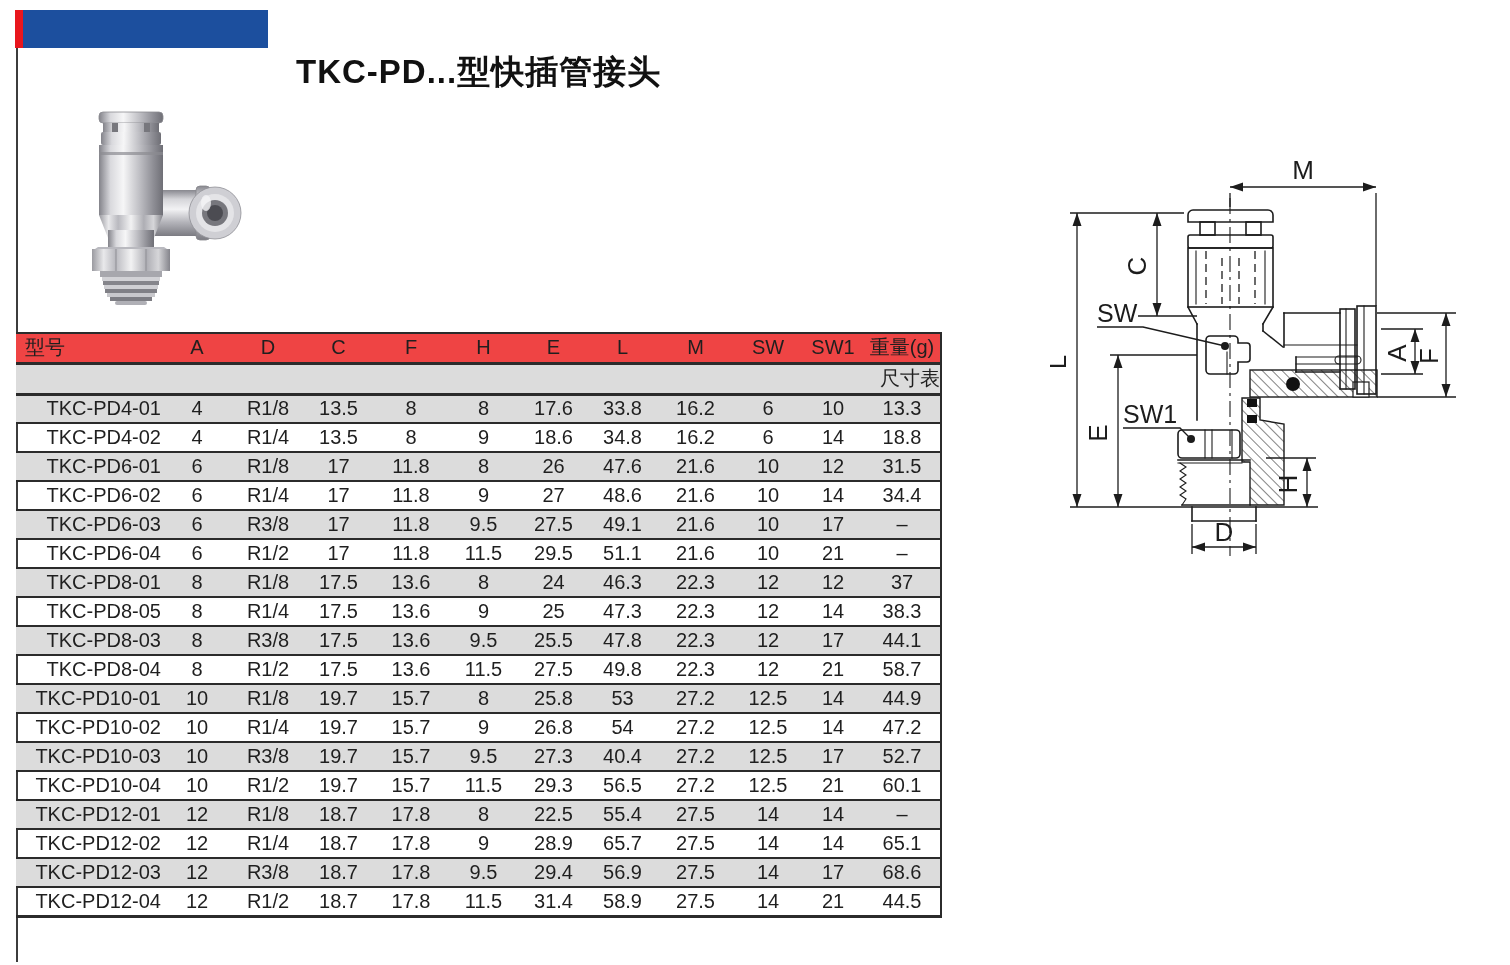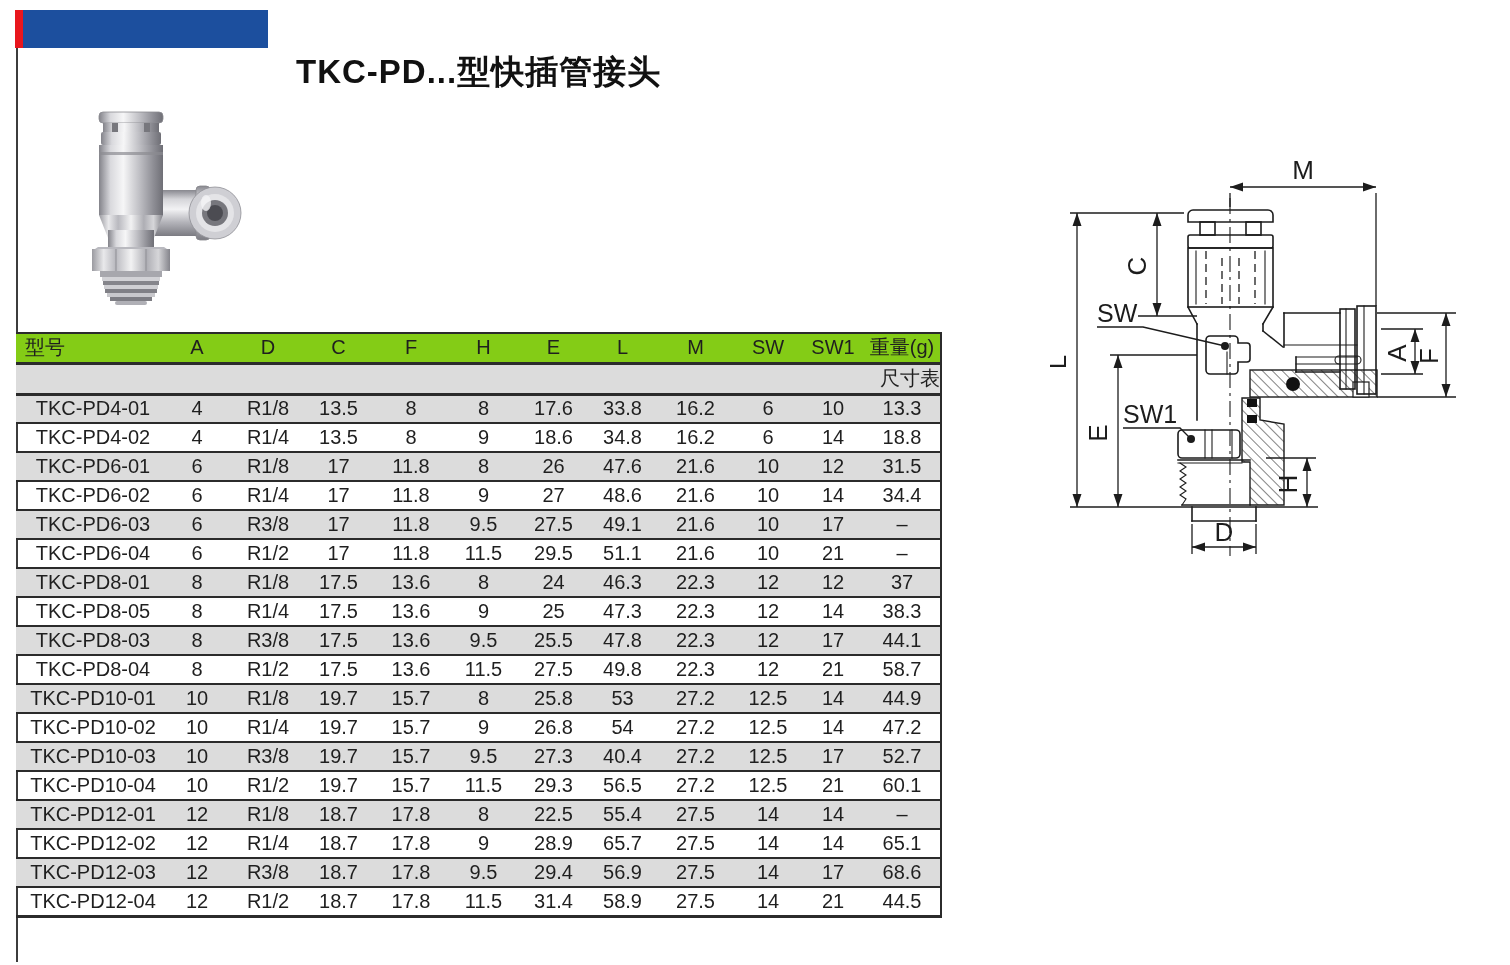--- a/index.html
+++ b/index.html
@@ -12,27 +12,27 @@
               letter-spacing:1px;color:#111;white-space:nowrap;margin-top:40px;}
   .photo{position:absolute;left:85px;top:105px;width:160px;height:205px;}
   
   .dim-table{position:absolute;left:16px;top:332px;width:925px;border-collapse:collapse;
              table-layout:fixed;font-size:20px;color:#1f1f1f;
              border-right:2px solid #2b2b2b;border-top:2px solid #2b2b2b;}
   .dim-table td,.dim-table th{padding:0;margin:0;text-align:center;vertical-align:middle;
              font-weight:normal;white-space:nowrap;overflow:hidden;}
   .dim-table .caption-row td{background:#dcdcdc;text-align:right;padding-left:9px;height:28px;
              border-bottom:2px solid #2b2b2b;}
-  .dim-table thead tr{height:30px;background:#84cc16;}
+  .dim-table thead tr{height:30px;background:#ef4444;}
   .dim-table thead{border-bottom:3px solid #2b2b2b;}
   .dim-table thead th:first-child{text-align:left;padding-left:9px;}
   .dim-table tbody tr{height:29px;border-bottom:2px solid #2b2b2b;}
   .dim-table tbody tr:last-child{border-bottom:3px solid #2b2b2b;}
   .dim-table tbody tr.shade{background:#dcdcdc;}
-  .dim-table tbody td.model{text-align:center;padding-left:9px;}
+  .dim-table tbody td.model{text-align:right;padding-left:9px;}
   
   .drawing{position:absolute;left:1050px;top:145px;width:420px;height:420px;}
   .drawing .ol{stroke:#1c1c1c;stroke-width:1.6;fill:none;stroke-linecap:square;stroke-linejoin:miter;}
   .drawing .thin{stroke-width:1.1;}
   .drawing .bore{stroke:#1c1c1c;stroke-width:1.3;fill:none;stroke-dasharray:8 5;}
   .drawing .cl{stroke:#1c1c1c;stroke-width:1.1;fill:none;stroke-dasharray:16 5 3 5;}
   .drawing .dim{stroke:#1c1c1c;stroke-width:1.3;fill:none;}
   .drawing .af{fill:#1c1c1c;stroke:none;}
   .drawing .hatched{fill:url(#hatch);stroke:#1c1c1c;stroke-width:1.4;}
   .drawing text{fill:#1c1c1c;font-family:"Liberation Sans","DejaVu Sans",sans-serif;

